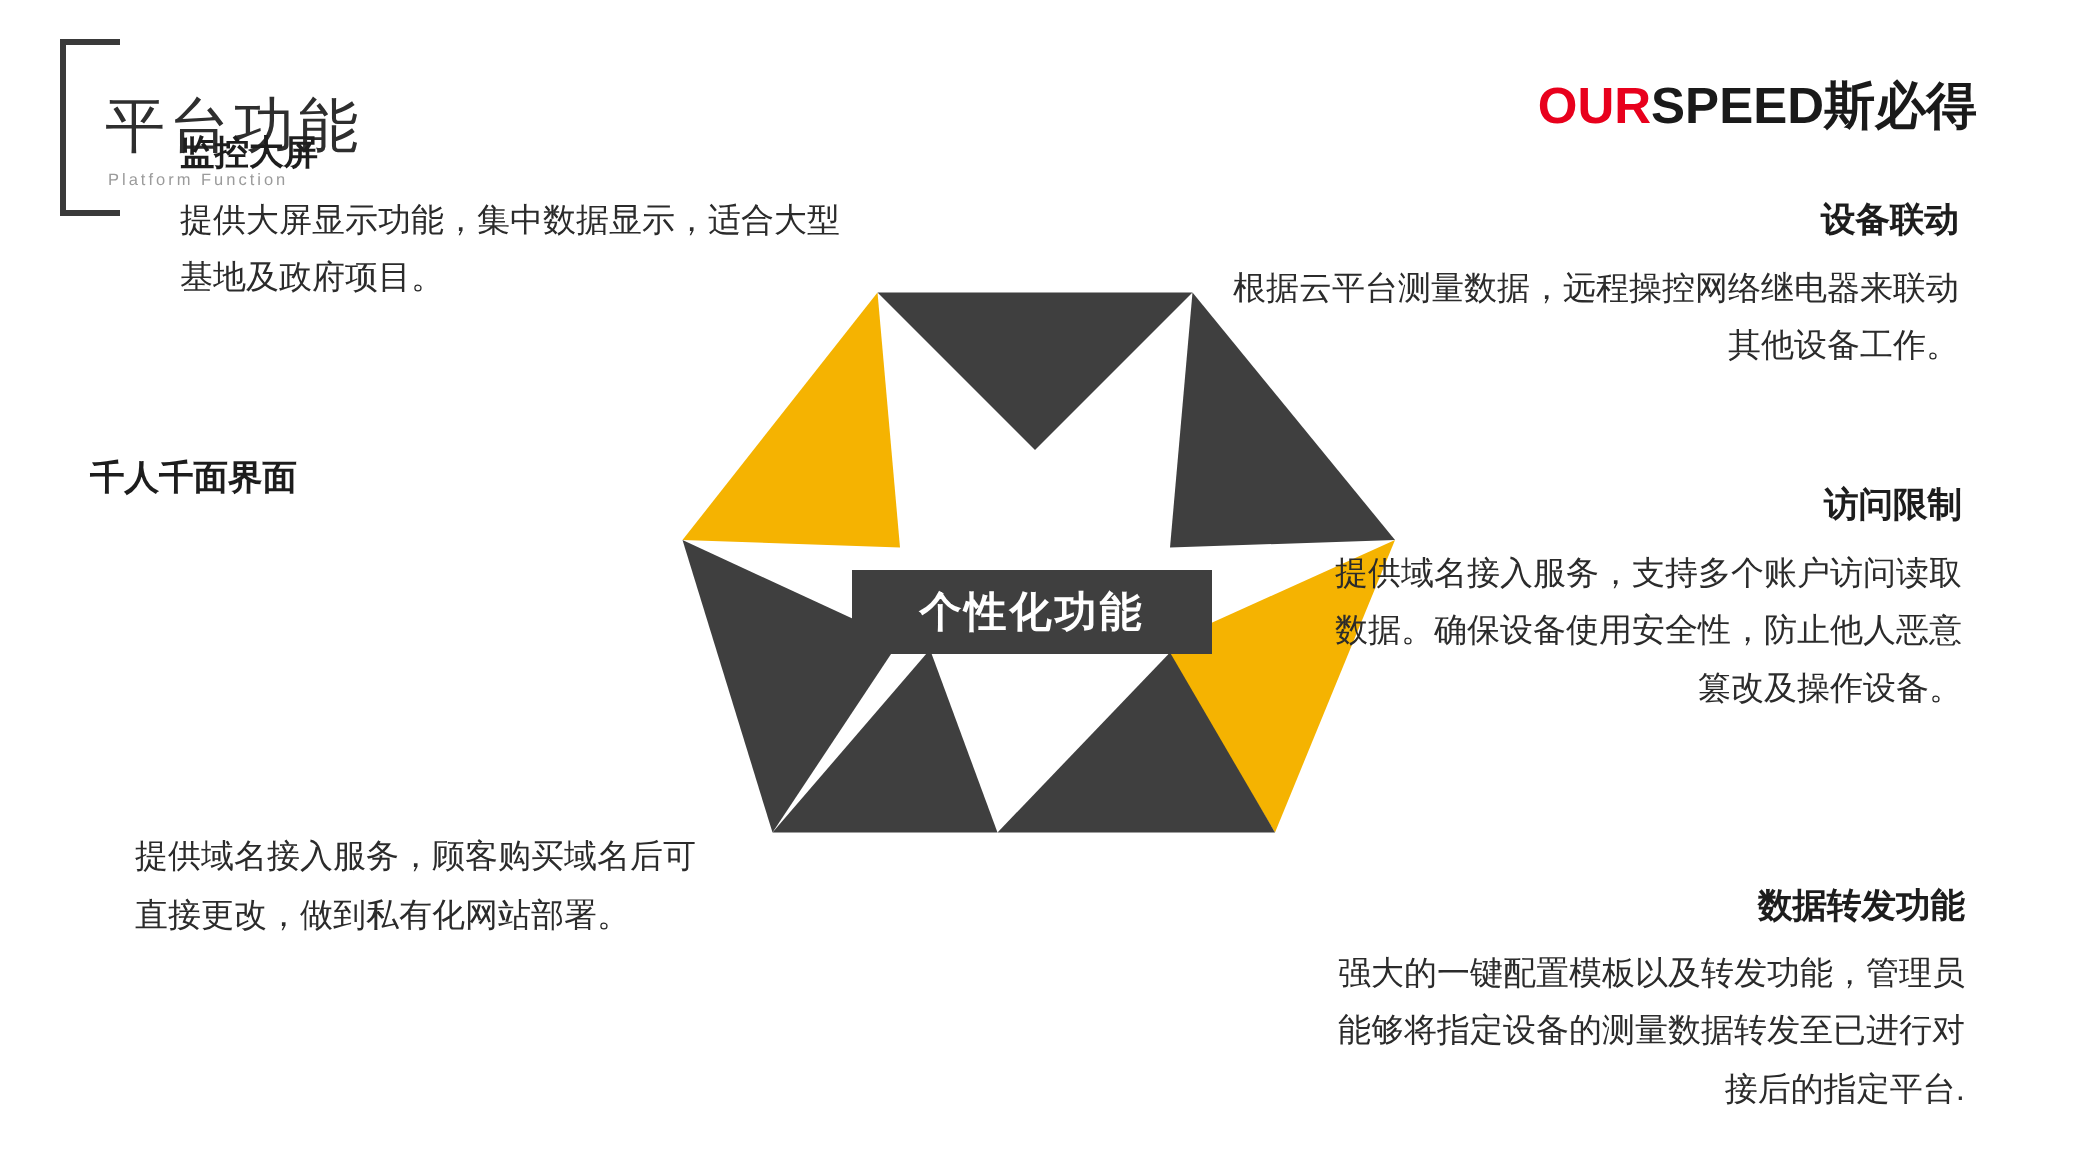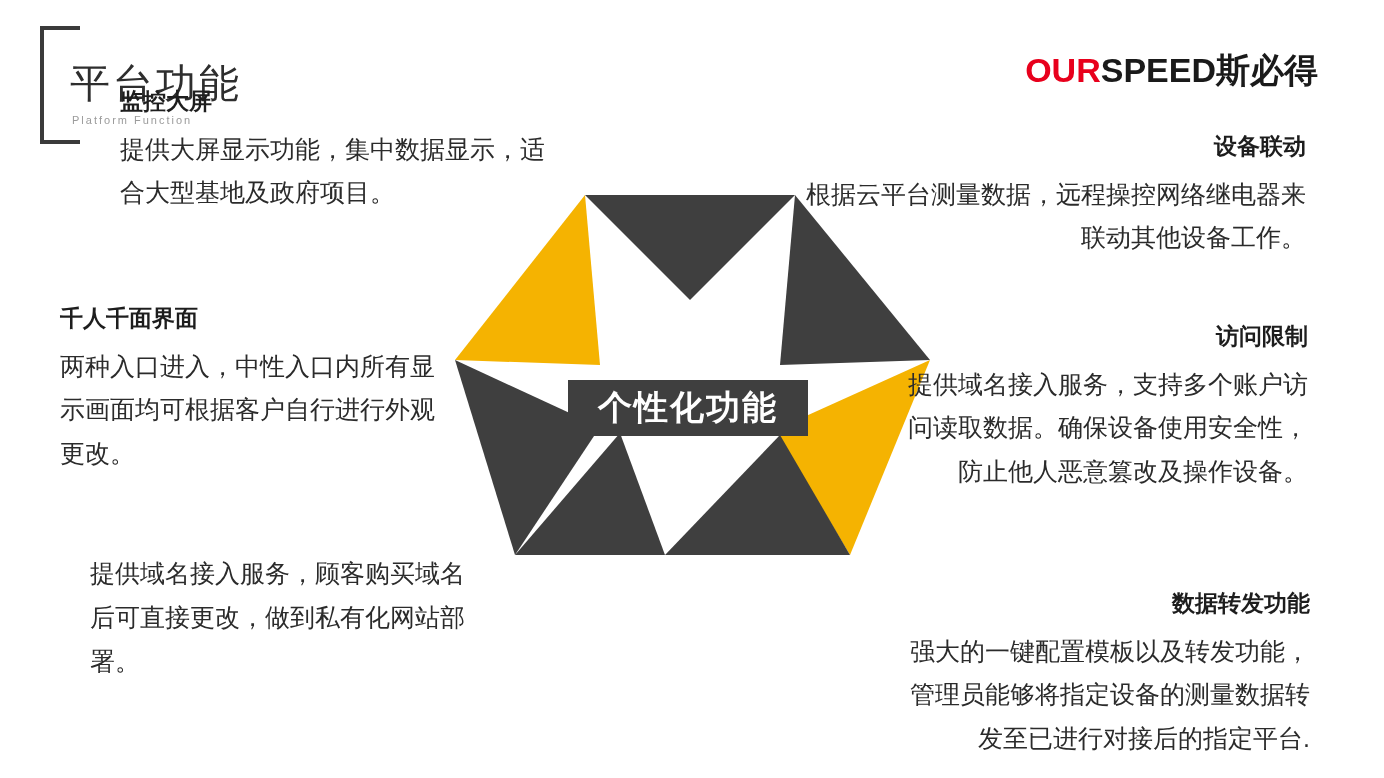--- a/index.html
+++ b/index.html
@@ -76,39 +76,39 @@
   }
   #star-svg { display: block; }
   #center-label {
     position: absolute;
     left: 128px;
     top: 215px;
     width: 240px;
     height: 56px;
     background: #3f3f3f;
     color: #ffffff;
-    font-size: 34px;
+    font-size: 28px;
     font-weight: bold;
     letter-spacing: 2px;
     display: flex;
     align-items: center;
     justify-content: center;
   }
 
   
   .feature { position: absolute; }
   .feature .f-title {
     font-size: 23px;
     font-weight: bold;
     color: #1d1d1d;
     margin-bottom: 12px;
     line-height: 1.2;
   }
   .feature .f-body {
-    font-size: 25px;
+    font-size: 22px;
     line-height: 1.75;
     color: #2b2b2b;
   }
   .align-right { text-align: left; }
   .align-left { text-align: right; margin-top: 45px; }
 
   
   #feature-monitor { left: 120px; top: 88px; width: 440px; }
   #feature-linkage { left: 806px; top: 88px; width: 500px; }
   #feature-persona { left: 60px; top: 305px; width: 390px; }
@@ -154,21 +154,20 @@
   <div class="f-body">提供大屏显示功能，集中数据显示，适合大型基地及政府项目。</div>
 </div>
 
 <div class="feature align-left" id="feature-linkage">
   <div class="f-title">设备联动</div>
   <div class="f-body">根据云平台测量数据，远程操控网络继电器来联动其他设备工作。</div>
 </div>
 
 <div class="feature align-right" id="feature-persona">
   <div class="f-title">千人千面界面</div>
-  <div class="f-body">两种入口进入，中性入口内所有显示画面均可根据客户自行进行外观更改。</div>
 </div>
 
 <div class="feature align-left" id="feature-access">
   <div class="f-title">访问限制</div>
   <div class="f-body">提供域名接入服务，支持多个账户访问读取数据。确保设备使用安全性，防止他人恶意篡改及操作设备。</div>
 </div>
 
 <div class="feature align-right" id="feature-private">
   <div class="f-body">提供域名接入服务，顾客购买域名后可直接更改，做到私有化网站部署。</div>
 </div>

